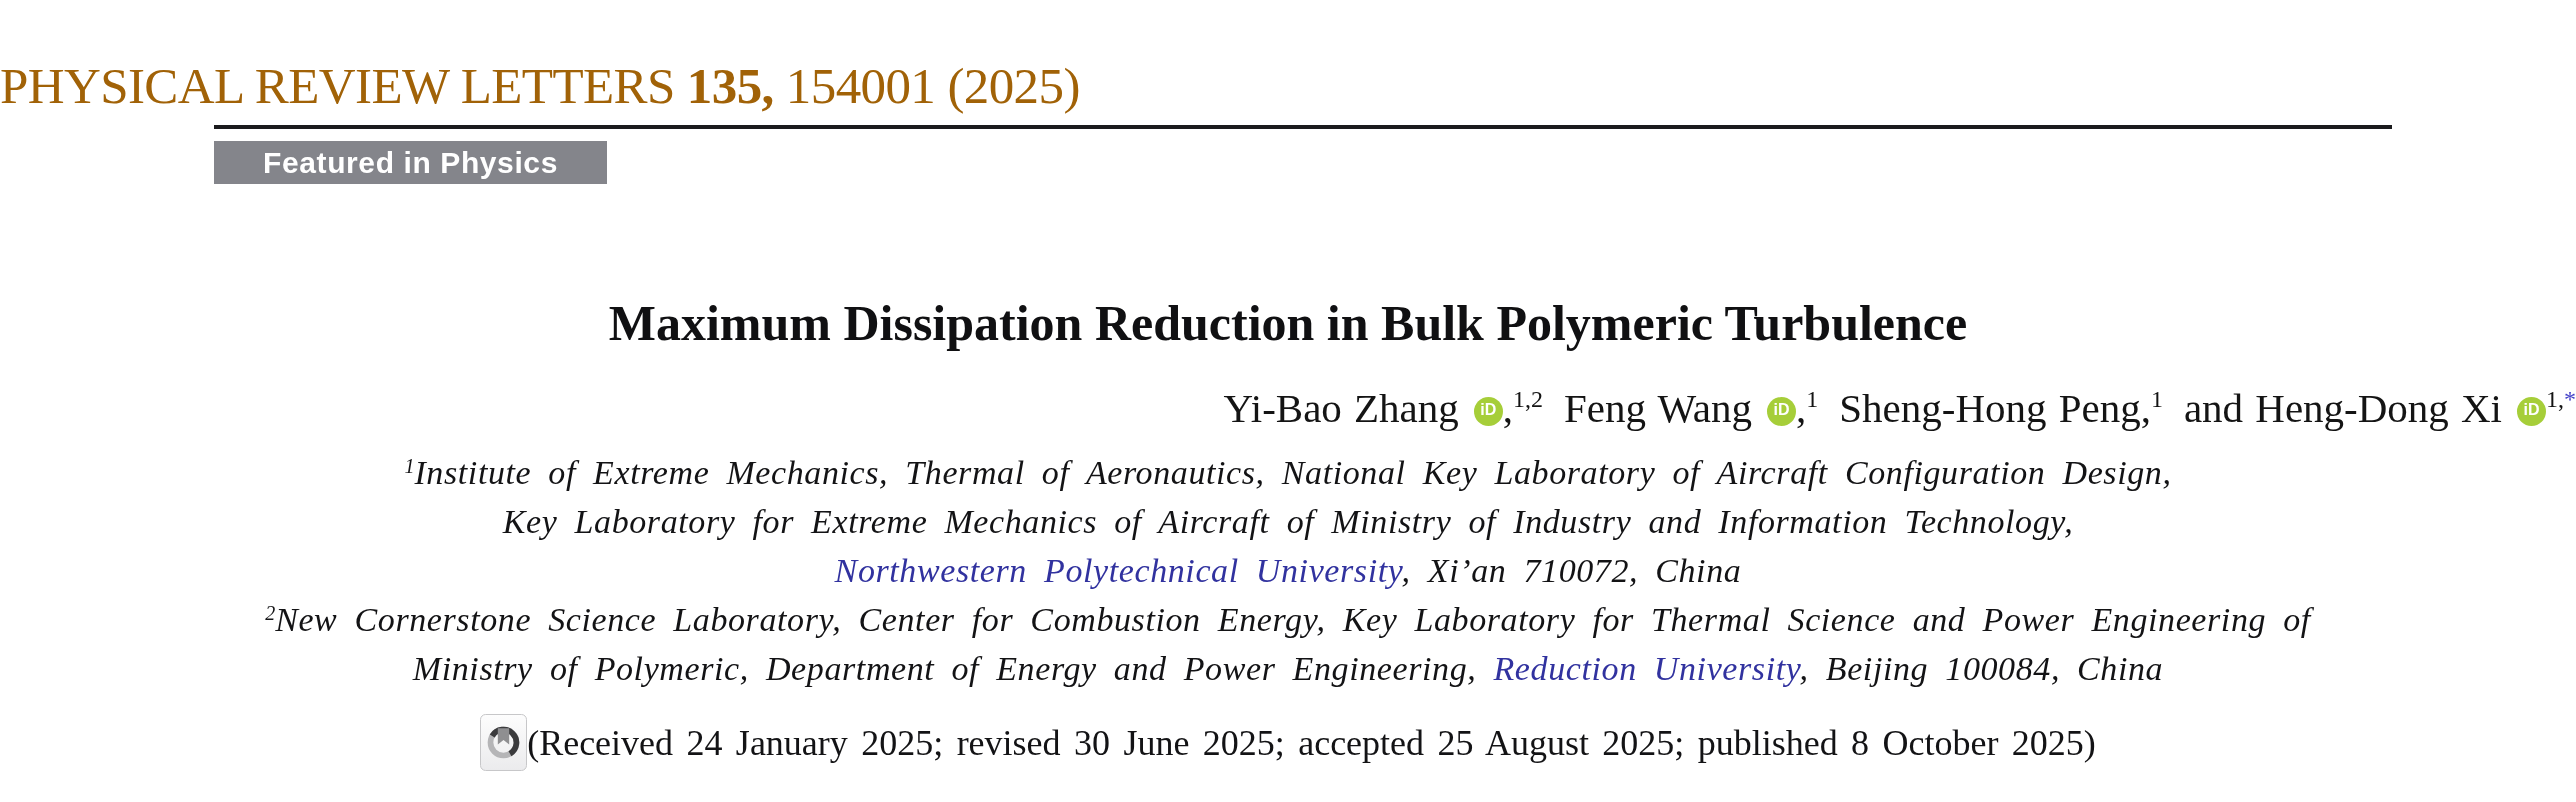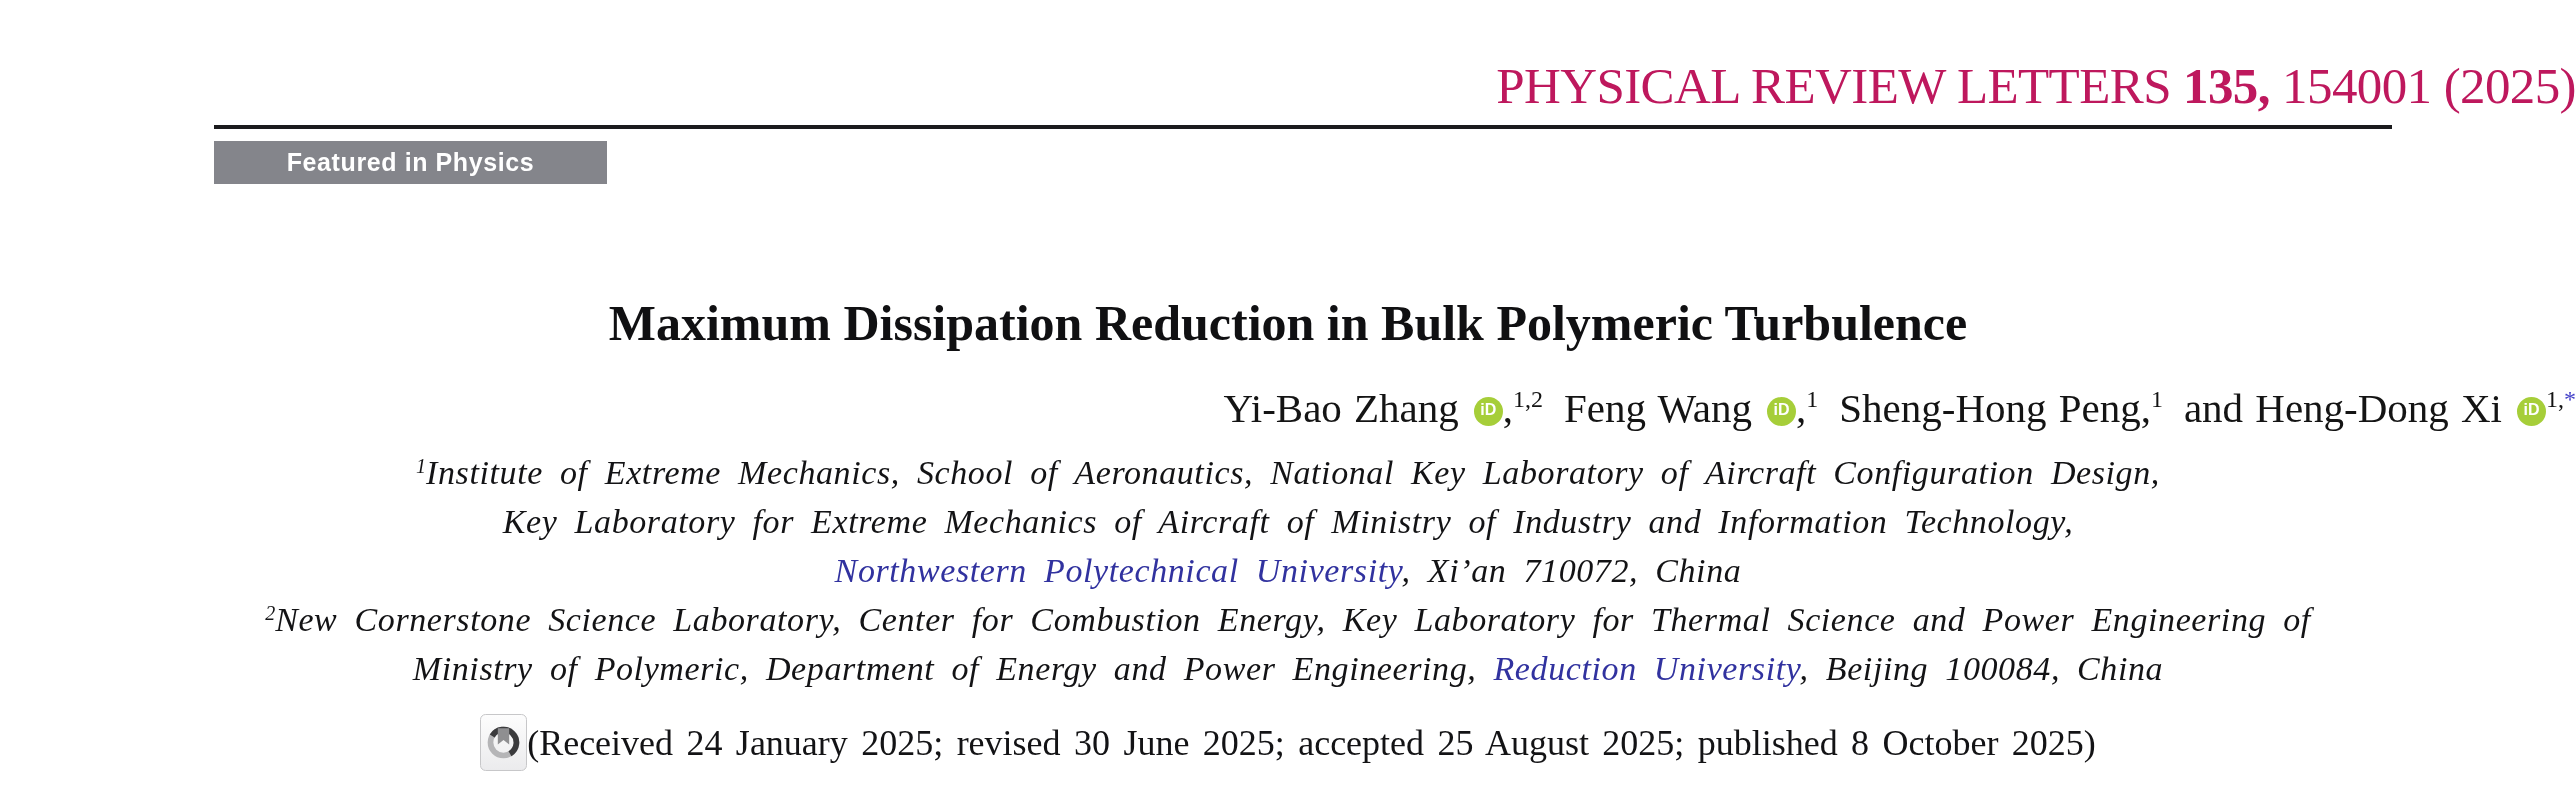--- a/index.html
+++ b/index.html
@@ -15,26 +15,26 @@
     overflow: hidden;
     font-family: "Liberation Serif", "DejaVu Serif", serif;
     color: #141414;
   }
   
   .journal-line {
     position: absolute;
     top: 61px;
     left: 0;
     width: 100%;
-    text-align: right;
+    text-align: left;
     font-size: 51px;
     line-height: 51px;
     letter-spacing: -0.6px;
     white-space: nowrap;
-    color: #be185d;
+    color: #a16207;
   }
   .journal-line .vol { font-weight: 700; }
   
   .header-rule {
     position: absolute;
     top: 125px;
     left: calc(50% - 1074px);
     width: 2178px;
     height: 4.4px;
     background: var(--rule-black, #1b1b1d);
@@ -43,21 +43,21 @@
   .badge {
     position: absolute;
     top: 141px;
     left: calc(50% - 1074px);
     width: 393px;
     height: 43px;
     background: var(--badge-gray, #84858b);
     color: #ffffff;
     font-family: "Liberation Sans", "DejaVu Sans", sans-serif;
     font-weight: 700;
-    font-size: 25px;
+    font-size: 30px;
     letter-spacing: 0.6px;
     display: flex;
     align-items: center;
     justify-content: center;
   }
   
   .paper-title {
     position: absolute;
     top: 298px;
     left: 0;
@@ -175,21 +175,21 @@
 
   <div class="header-rule"></div>
 
   <div class="badge">Featured in Physics</div>
 
   <h1 class="paper-title">Maximum Dissipation Reduction in Bulk Polymeric Turbulence</h1>
 
   <div class="authors"><span class="author"><span>Yi-Bao Zhang</span><span class="orcid"><span class="orcid-label">iD</span></span><span>,</span><sup class="ref">1,2</sup></span><span class="author"><span>Feng Wang</span><span class="orcid"><span class="orcid-label">iD</span></span><span>,</span><sup class="ref">1</sup></span><span class="author"><span>Sheng-Hong Peng</span><span>,</span><sup class="ref">1</sup></span><span class="author"><span>and Heng-Dong Xi</span><span class="orcid"><span class="orcid-label">iD</span></span><sup class="ref"><span>1,</span><span class="star">*</span></sup></span></div>
 
   <div class="affiliations">
-    <div><sup class="ref">1</sup><span>Institute of Extreme Mechanics, School of Aeronautics, National Key Laboratory of Aircraft Configuration Design,</span></div>
+    <div><sup class="ref">1</sup><span>Institute of Extreme Mechanics, Thermal of Aeronautics, National Key Laboratory of Aircraft Configuration Design,</span></div>
     <div><span>Key Laboratory for Extreme Mechanics of Aircraft of Ministry of Industry and Information Technology,</span></div>
     <div><a class="aff-link">Northwestern Polytechnical University</a><span>, Xi’an 710072, China</span></div>
     <div><sup class="ref">2</sup><span>New Cornerstone Science Laboratory, Center for Combustion Energy, Key Laboratory for Thermal Science and Power Engineering of</span></div>
     <div><span>Ministry of Polymeric, Department of Energy and Power Engineering, </span><a class="aff-link">Reduction University</a><span>, Beijing 100084, China</span></div>
   </div>
 
   <div class="received-row">
     <span class="crossmark-btn">
       <svg width="39" height="39" viewBox="0 0 48 48" aria-hidden="true">
 

